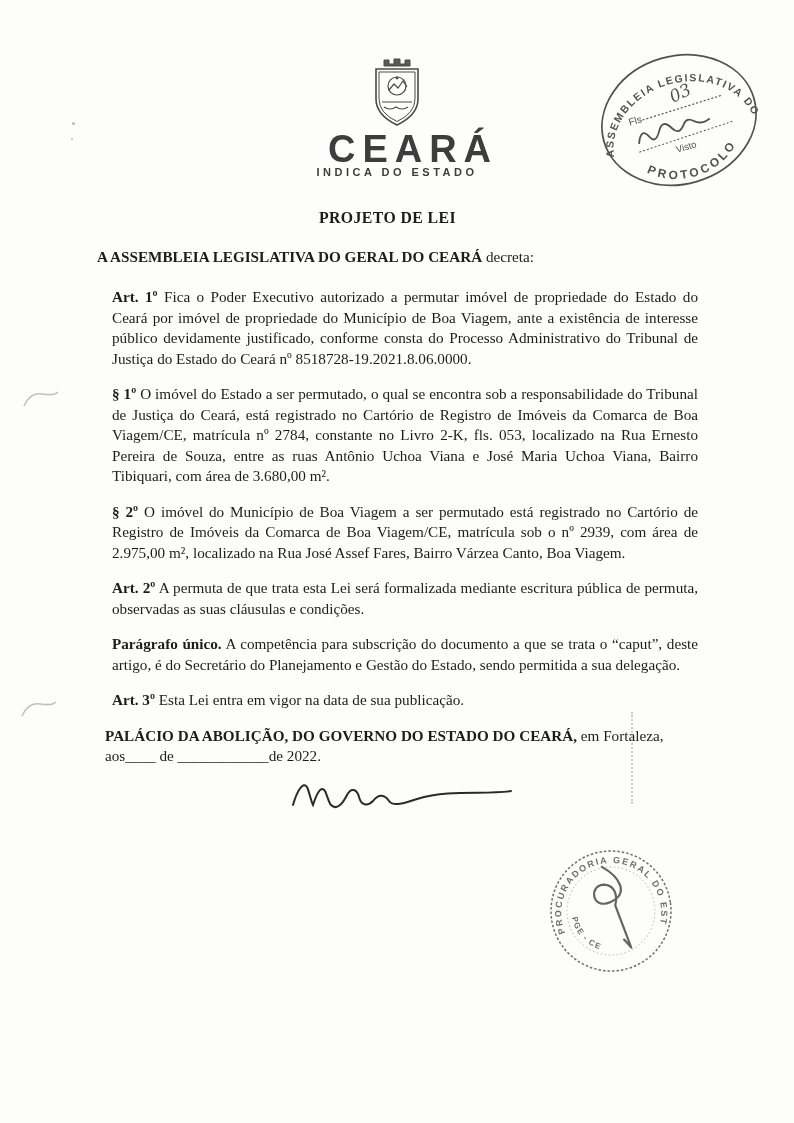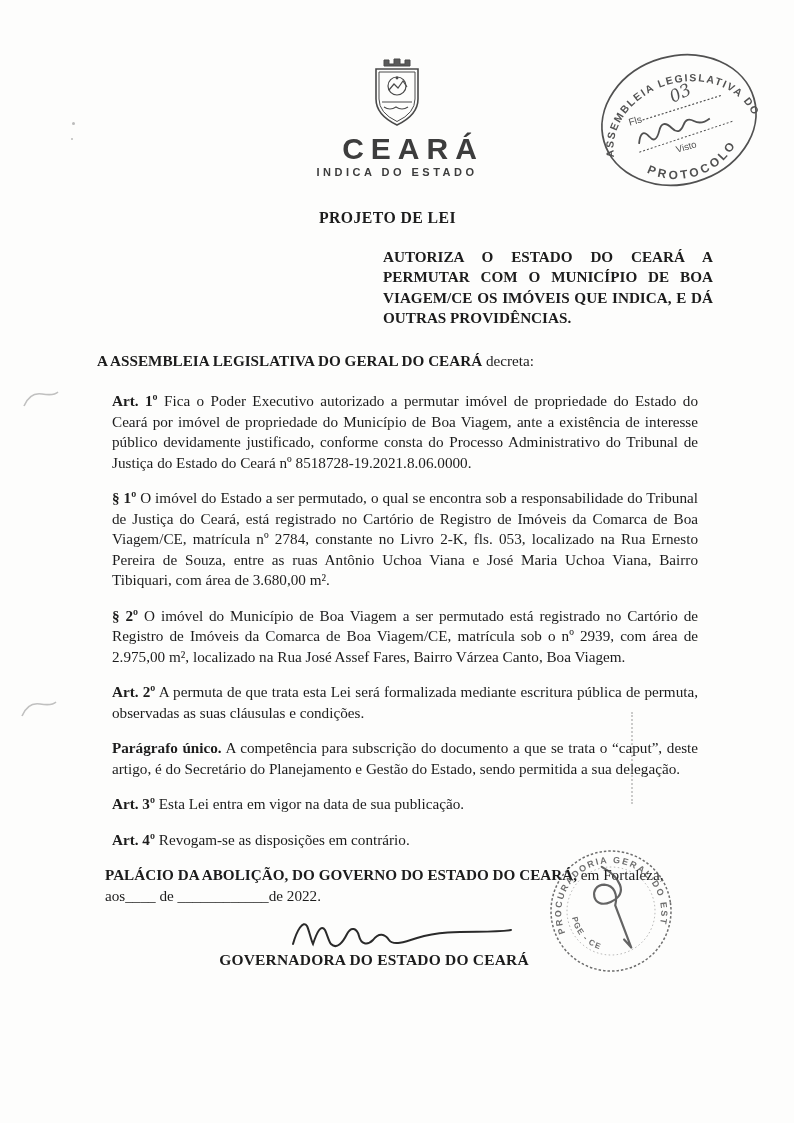--- a/index.html
+++ b/index.html
@@ -11,21 +11,21 @@
     font-family:"Liberation Serif", serif;
     color:#1c1c1c;
     overflow:hidden;
     box-shadow:0 0 6px rgba(0,0,0,.25);
   }
   
   .header{position:absolute;top:56px;left:0;width:100%;text-align:center;}
   .coat{display:block;margin:0 auto 4px auto;}
   .state-name{
     font-family:"Liberation Sans", sans-serif;
-    font-weight:bold;font-size:30px;letter-spacing:7px;
+    font-weight:bold;font-size:38px;letter-spacing:7px;
     color:#3d3d3d;line-height:30px;margin-left:32px;
   }
   .gov-label{
     font-family:"Liberation Sans", sans-serif;
     font-weight:bold;font-size:11px;letter-spacing:3.5px;
     color:#3d3d3d;margin-top:2px;
   }
   
   .protocol-stamp{position:absolute;left:594px;top:48px;width:170px;height:145px;opacity:.88;}
   .pge-stamp{position:absolute;left:546px;top:846px;width:130px;height:130px;opacity:.8;}
@@ -102,52 +102,47 @@
       <path d="M40 84 q6 -16 12 -4 q4 9 11 -3 q6 -11 13 1 q5 9 12 0 q5 -7 11 -1 q6 6 16 2" fill="none" stroke-width="1.8"></path>
       <line x1="38" y1="92" x2="136" y2="88" stroke-width="1" stroke-dasharray="2 2"></line>
       <text x="74" y="103" font-size="9.5" stroke="none">Visto</text>
     </g>
   </svg>
 
   <div class="doc">
 
     <p class="doc-title">PROJETO DE LEI</p>
 
-    <p class="ementa">AUTORIZA O ESTADO DO CEARÁ A PERMUTAR COM O MUNICÍPIO DE BOA VIAGEM/CE OS IMÓVEIS QUE INDICA, E DÁ OUTRAS PROVIDÊNCIAS.</p>
 
     <p class="preamble"><span class="lead">A ASSEMBLEIA LEGISLATIVA DO GERAL DO CEARÁ</span><span> decreta:</span></p>
 
     <div class="block">
       <p><span class="lead">Art. 1º</span><span> Fica o Poder Executivo autorizado a permutar imóvel de propriedade do Estado do Ceará por imóvel de propriedade do Município de Boa Viagem, ante a existência de interesse público devidamente justificado, conforme consta do Processo Administrativo do Tribunal de Justiça do Estado do Ceará nº 8518728-19.2021.8.06.0000.</span></p>
       <p><span class="lead">§ 1º</span><span> O imóvel do Estado a ser permutado, o qual se encontra sob a responsabilidade do Tribunal de Justiça do Ceará, está registrado no Cartório de Registro de Imóveis da Comarca de Boa Viagem/CE, matrícula nº 2784, constante no Livro 2-K, fls. 053, localizado na Rua Ernesto Pereira de Souza, entre as ruas Antônio Uchoa Viana e José Maria Uchoa Viana, Bairro Tibiquari, com área de 3.680,00 m².</span></p>
       <p><span class="lead">§ 2º</span><span> O imóvel do Município de Boa Viagem a ser permutado está registrado no Cartório de Registro de Imóveis da Comarca de Boa Viagem/CE, matrícula sob o nº 2939, com área de 2.975,00 m², localizado na Rua José Assef Fares, Bairro Várzea Canto, Boa Viagem.</span></p>
     </div>
 
     <div class="block">
       <p><span class="lead">Art. 2º</span><span> A permuta de que trata esta Lei será formalizada mediante escritura pública de permuta, observadas as suas cláusulas e condições.</span></p>
       <p><span class="lead">Parágrafo único.</span><span> A competência para subscrição do documento a que se trata o “caput”, deste artigo, é do Secretário do Planejamento e Gestão do Estado, sendo permitida a sua delegação.</span></p>
     </div>
 
     <div class="block">
       <p><span class="lead">Art. 3º</span><span> Esta Lei entra em vigor na data de sua publicação.</span></p>
     </div>
 
-    <div class="block">
-      <p><span class="lead">Art. 4º</span><span> Revogam-se as disposições em contrário.</span></p>
-    </div>
 
     <p class="closing"><span class="lead">PALÁCIO DA ABOLIÇÃO, DO GOVERNO DO ESTADO DO CEARÁ,</span><span> em Fortaleza,</span><span class="date-line">aos____ de ____________de 2022.</span></p>
 
     <div class="sig-block">
       <svg class="sig-mark" width="230" height="36" viewBox="0 0 230 36">
         <path d="M6 30 C10 16 16 6 20 12 C22 16 24 26 26 30 C30 18 34 10 38 16 C40 20 42 28 44 30
                  C50 36 56 28 60 20 C64 12 70 14 72 22 C74 30 80 32 86 26 C92 18 98 20 102 26
                  C106 32 118 28 130 24 C164 14 196 20 224 16" fill="none" stroke="#2a2a2a" stroke-width="2" stroke-linecap="round"></path>
       </svg>
-      <div class="sig-title">GOVERNADORA DO ESTADO DO CEARÁ</div>
     </div>
 
   </div>
 
   <svg class="pge-stamp" viewBox="0 0 130 130">
     <defs>
       <path id="pgeArc" d="M 18 84 A 50 50 0 1 1 112 84"></path>
       <path id="pgeInnerArc" d="M 26 60 A 40 40 0 0 0 56 104"></path>
     </defs>
     <g transform="rotate(-8 65 65)" stroke="#4a4a4a" fill="#4a4a4a">

